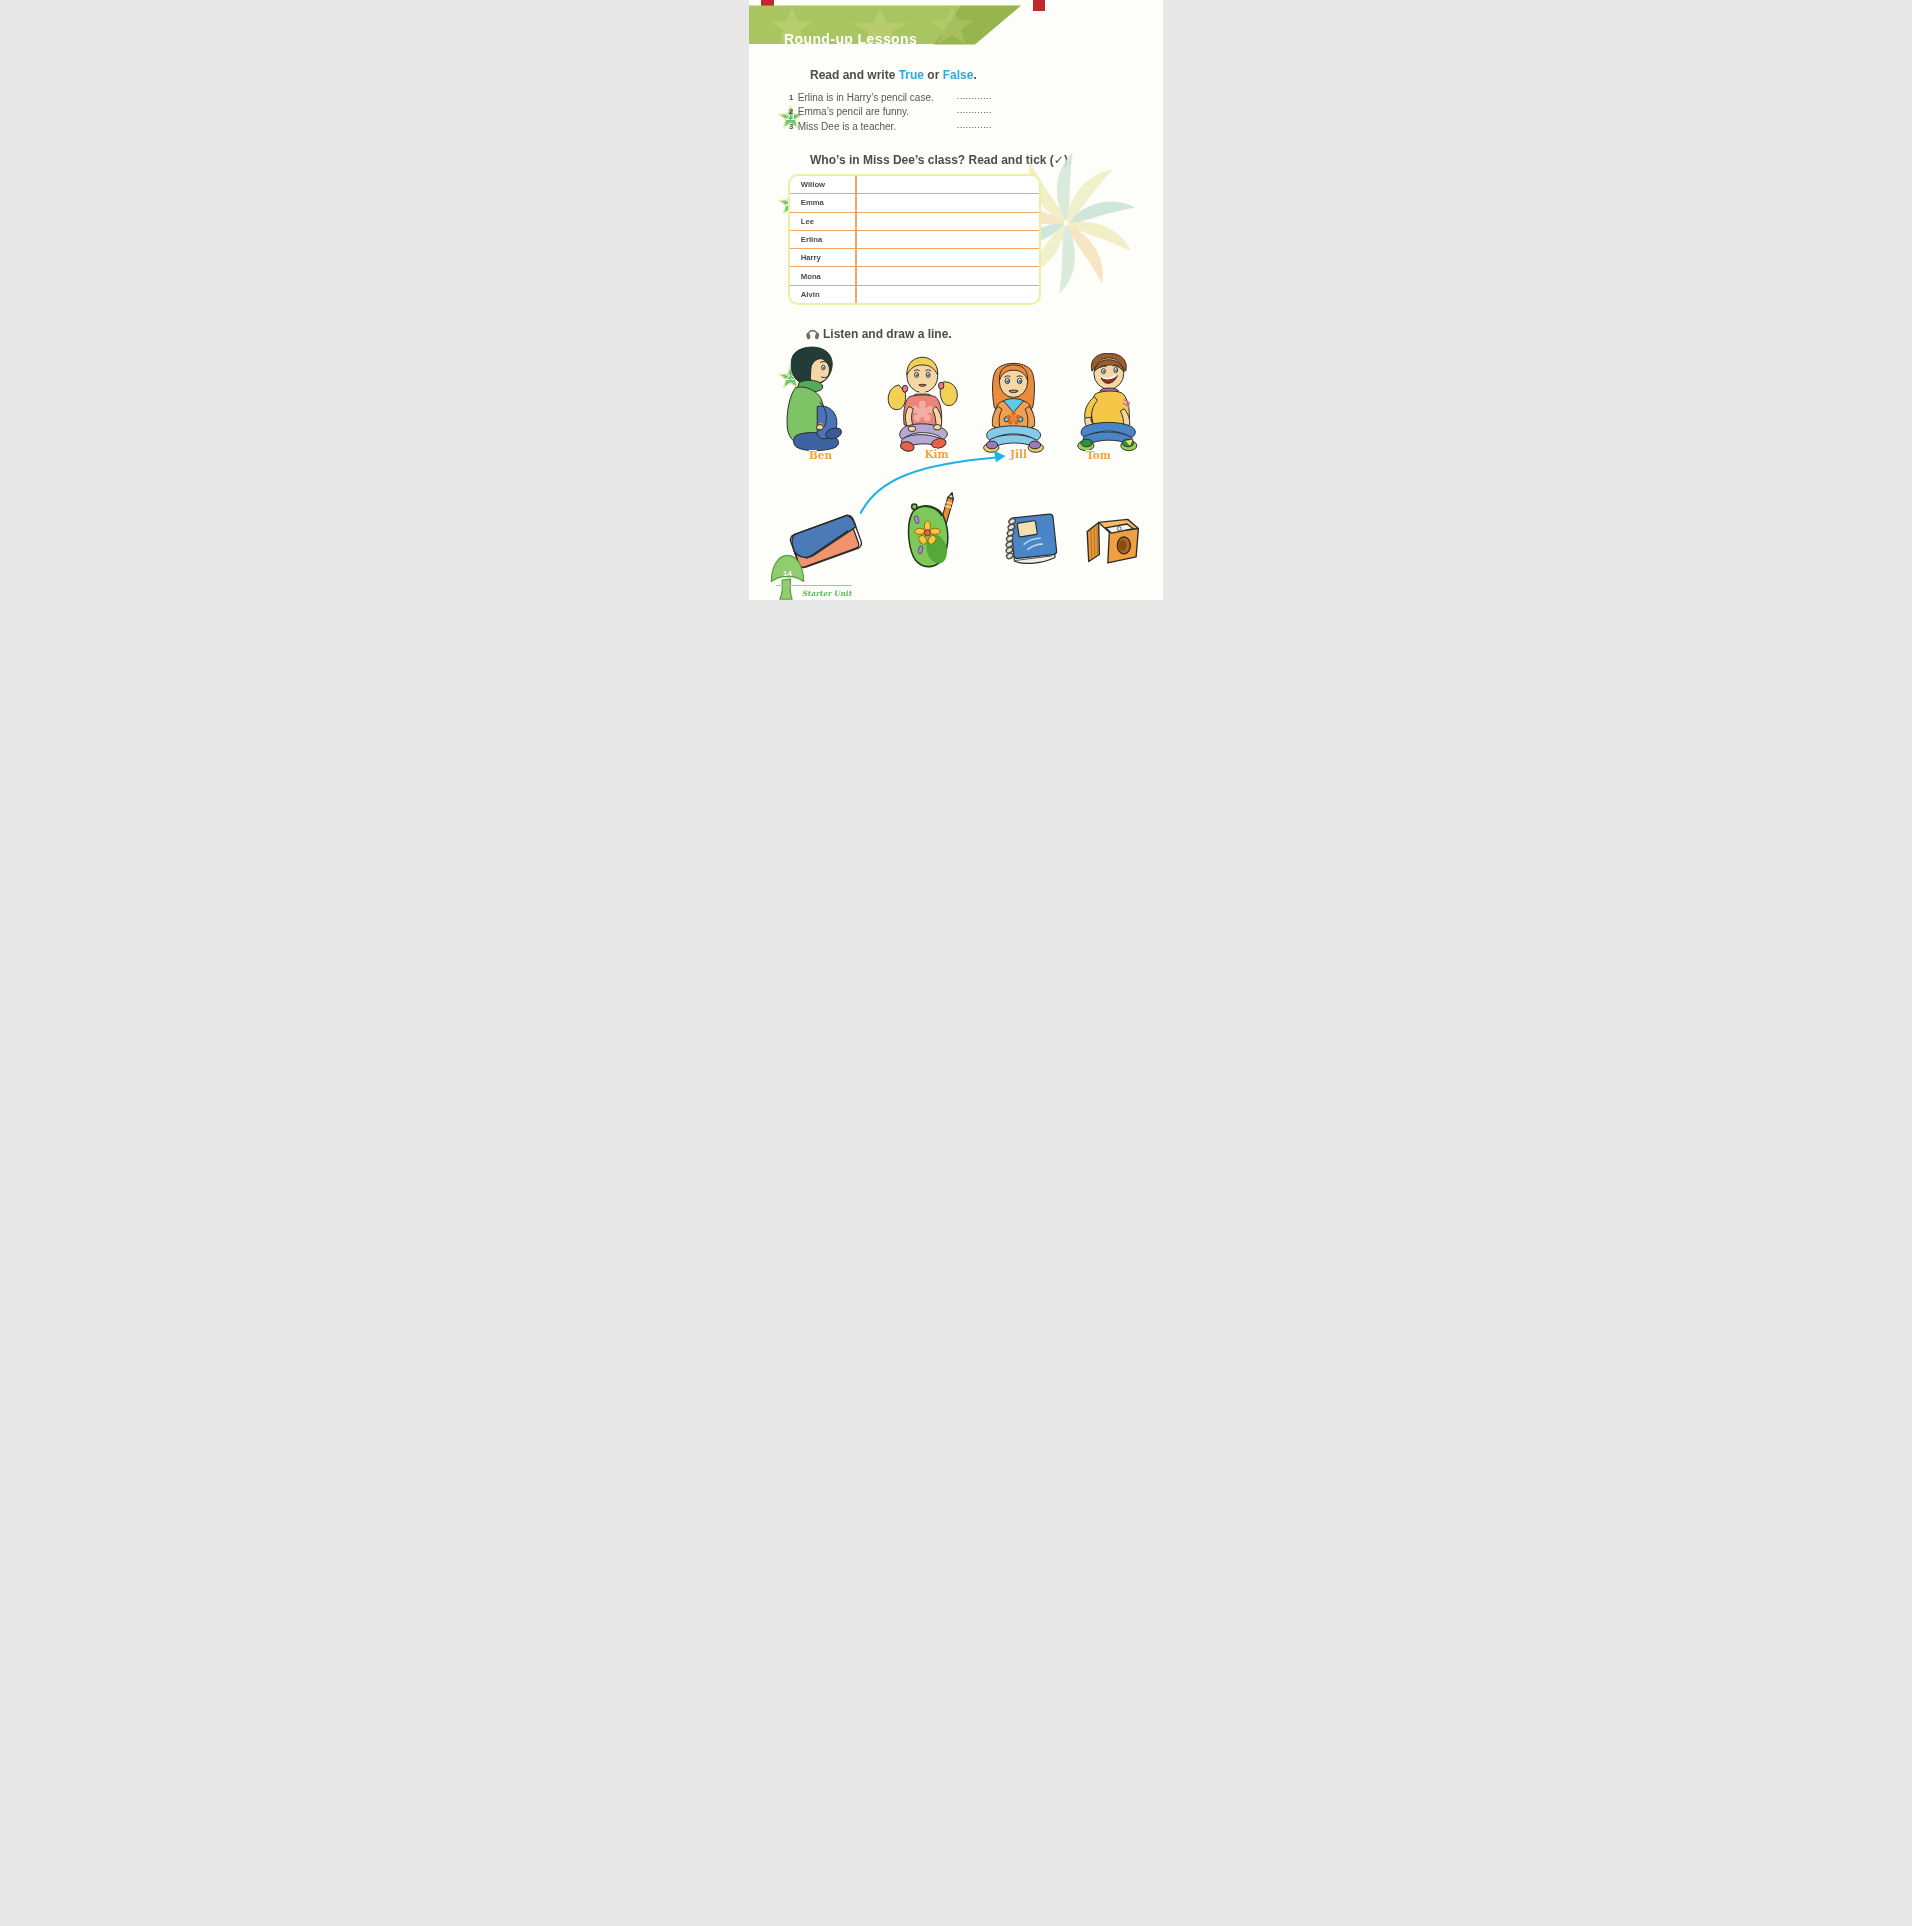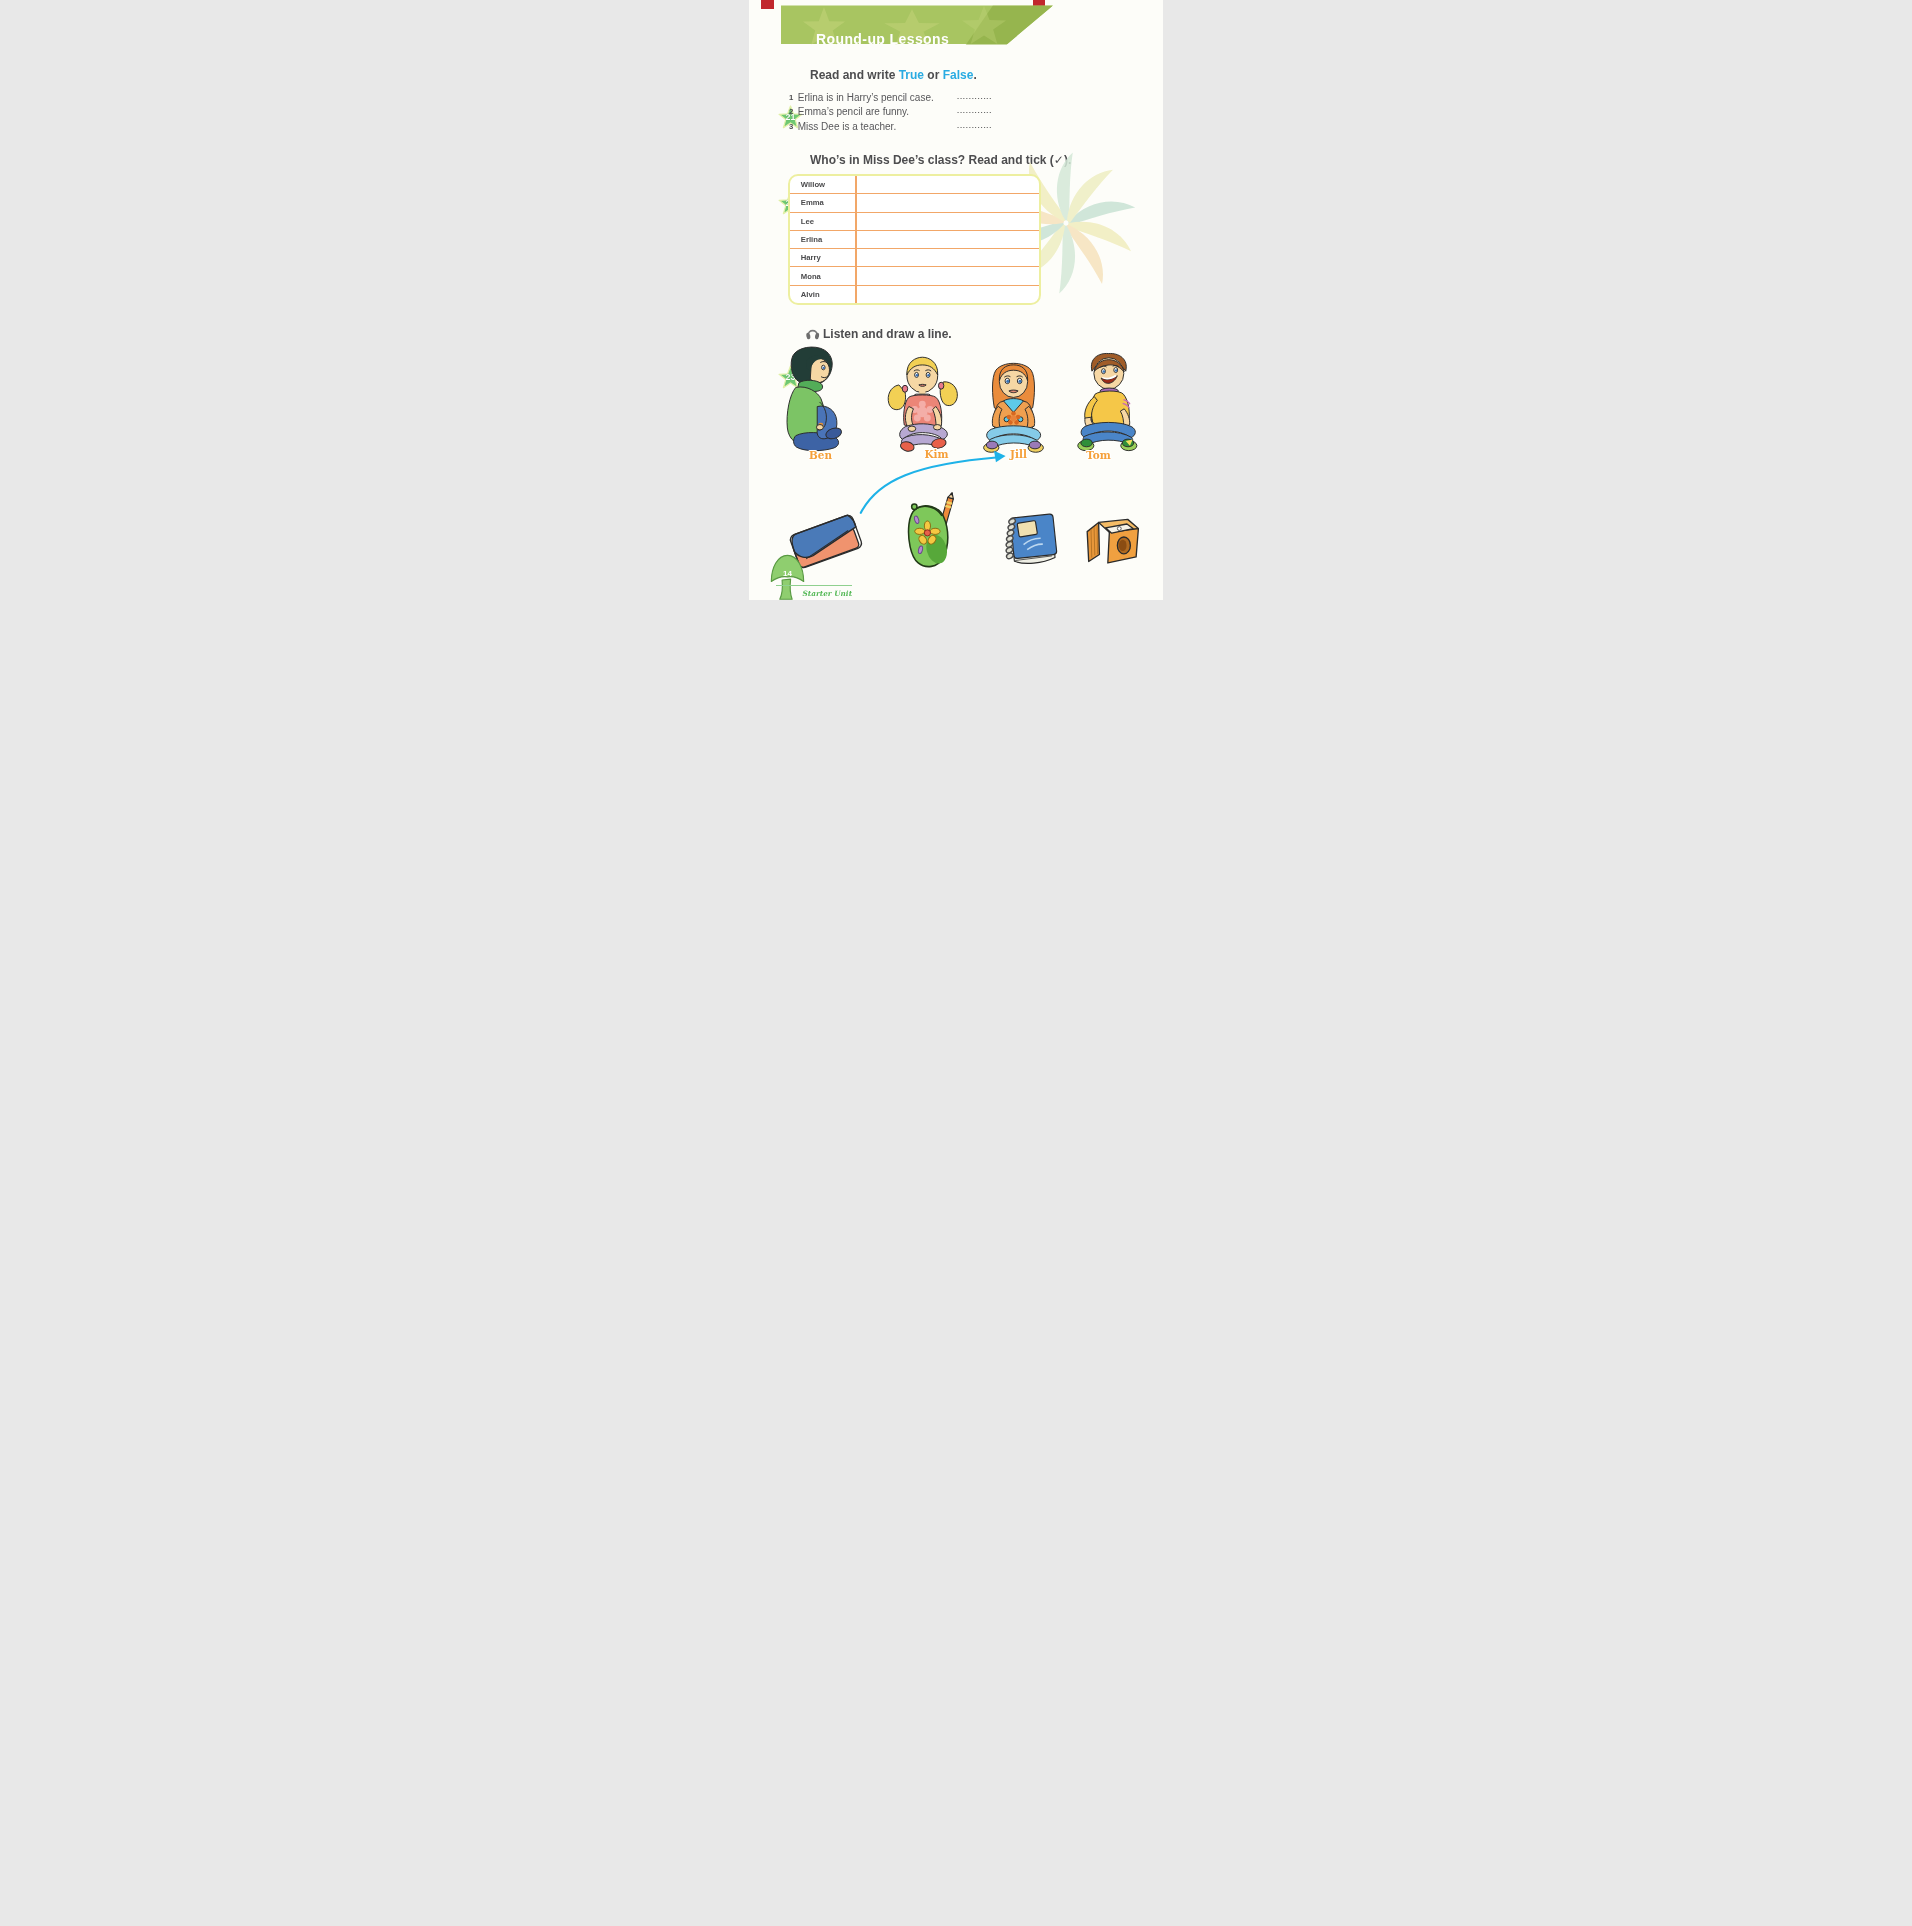--- a/index.html
+++ b/index.html
@@ -7,21 +7,21 @@
 
   .abs{position:absolute;}
 
   
   .corner{background:#c1272d;}
   .corner-tl{left:11.6px;top:0;width:13px;height:8.9px;}
   .corner-tr{left:284px;top:0;width:12px;height:10.8px;}
 
   
   .banner{left:0;top:5.4px;width:272px;height:39px;background:#a8c561;
-          clip-path:polygon(0 0,100% 0,83% 100%,0 100%);margin-left:32px;}
+          clip-path:polygon(0 0,100% 0,83% 100%,0 100%);}
   .banner .shade{position:absolute;right:0;top:0;width:91px;height:45px;background:#96b54e;
           clip-path:polygon(34% 0,100% 0,55% 100%,0 100%);}
   .b-star{position:absolute;background:#c3d47a;
           clip-path:polygon(50% 0%,62% 34%,98% 35%,70% 56%,79% 90%,50% 70%,21% 90%,30% 56%,2% 35%,38% 34%);}
   .bs1{left:21px;top:1.5px;width:44px;height:42px;opacity:.55;}
   .bs2{left:102px;top:3.9px;width:58px;height:40px;opacity:.5;}
   .bs3{left:180px;top:0;width:46px;height:43px;opacity:.35;}
   .banner-title{position:absolute;left:35px;top:26px;font-size:14px;font-weight:bold;color:#ffffff;letter-spacing:0.4px;}
 
   

